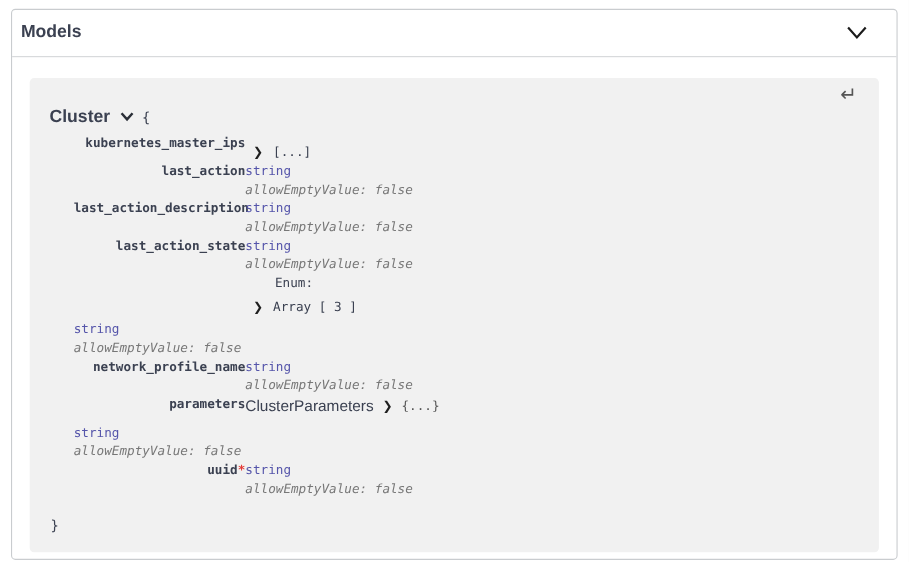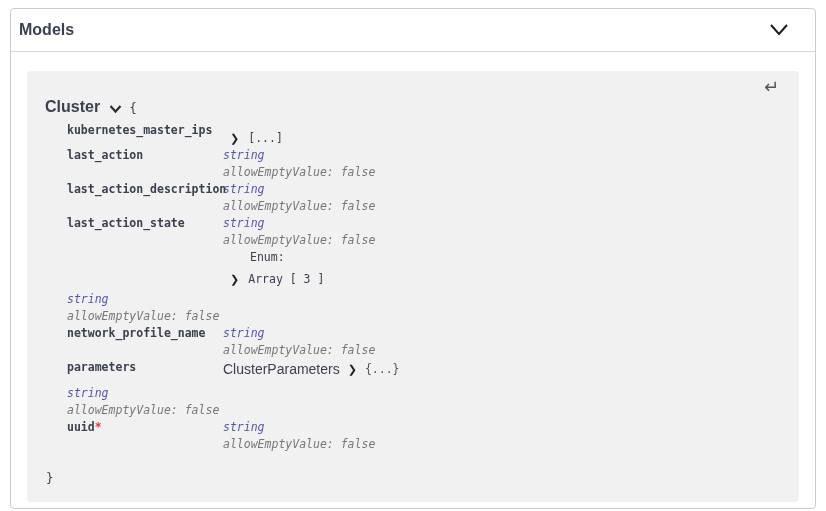--- a/index.html
+++ b/index.html
@@ -45,21 +45,21 @@
     right: 20px;
     font-size: 18px;
     line-height: 1;
     color: #555555;
     cursor: pointer;
     font-family: "DejaVu Sans", sans-serif;
   }
   .model-title-row {
     margin-top: 13px;
     display: flex;
-    align-items: center;
+    align-items: flex-start;
     cursor: pointer;
   }
   .model-title {
     font-size: 16px;
     font-weight: bold;
     color: #3b4151;
   }
   .title-chevron { margin: 3px 7px 0 9px; }
   .mono {
     font-family: "DejaVu Sans Mono", "Liberation Mono", monospace;
@@ -68,24 +68,25 @@
   }
   .brace { color: #3b4151; font-size: 12.5px; }
   .props { margin-left: 22px; margin-top: 6px; }
   .prop-row { display: flex; align-items: flex-start; }
   .prop-name {
     flex: 0 0 156px;
     width: 156px;
     white-space: nowrap;
     font-weight: bold;
     color: #3b4151;
+    text-align: right;
   }
   .star { color: #e53935; font-weight: bold; }
   .prop-value { min-width: 0; }
-  .prop-type { color: #5555aa; display: block; font-style: italic; }
+  .prop-type { color: #5555aa; display: block; }
   .prop-attr { color: #777777; font-style: italic; display: block; }
   .enum-label { color: #3b4151; display: block; margin-left: 27px; }
   .enum-array {
     margin-top: 5px;
     margin-bottom: 3px;
     padding-left: 7px;
     display: flex;
     align-items: center;
     color: #3b4151;
   }

